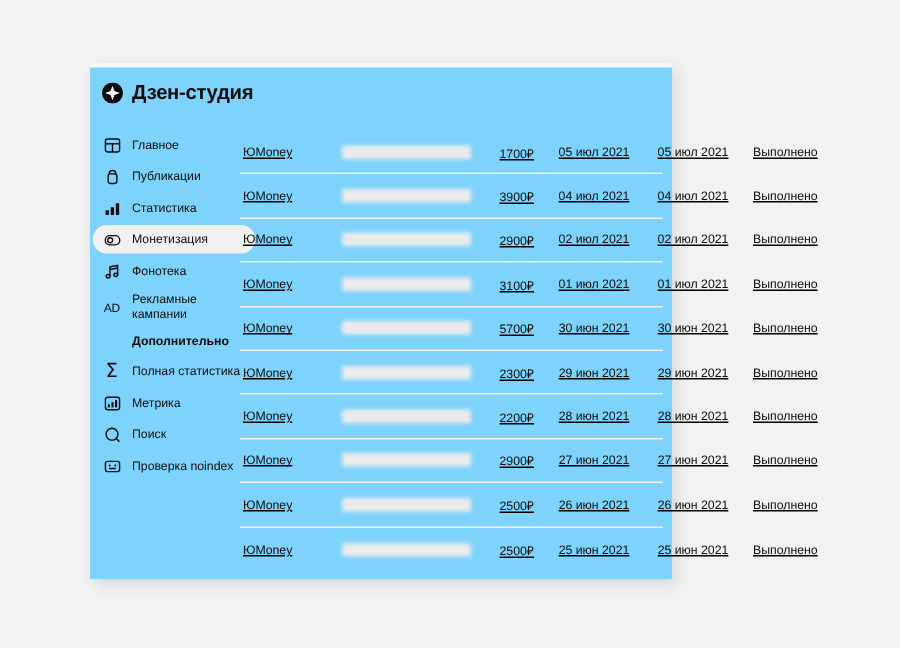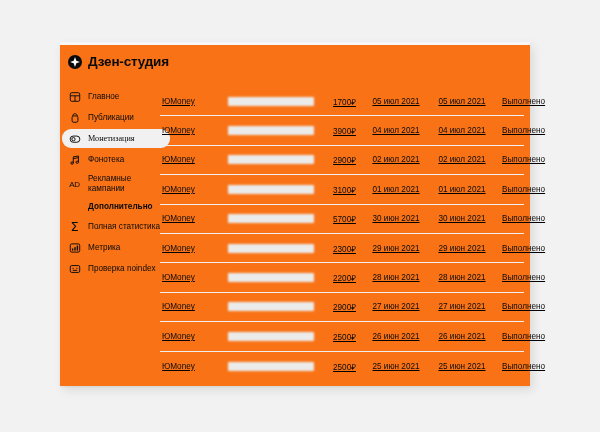--- a/index.html
+++ b/index.html
@@ -13,23 +13,23 @@
     font-family: "Liberation Sans", sans-serif;
     overflow: hidden;
     position: relative;
   }
 
   
   #card {
     position: absolute;
     left: 60px;
     top: 42px;
-    width: 470px;
+    width: 388px;
     height: 344px;
-    background: #f97316;
+    background: #7dd3fc;
     box-shadow: 3px 4px 10px rgba(0,0,0,0.10), 0 1px 2px rgba(0,0,0,0.05);
   }
   #card-topband {
     position: absolute;
     left: 0; top: 0;
     width: 100%;
     height: 3px;
     background: #f7f7f8;
   }
 
@@ -67,21 +67,20 @@
     align-items: center;
     gap: 7px;
     padding: 3px 6px 3px 6px;
     margin: 0 0 2px 0;
     border-radius: 9px;
     min-height: 16px;
     box-sizing: border-box;
   }
   .nav-item.active {
     background: #f1f1f2;
-    font-family: Liberation Serif, serif;
   }
   .nav-ico {
     width: 13px;
     height: 13px;
     flex: 0 0 13px;
     display: flex;
     align-items: center;
     justify-content: center;
     color: #0a0a0a;
   }
@@ -205,20 +204,30 @@
     <div class="nav-item">
       <span class="nav-ico">
         <svg viewBox="0 0 14 14" width="12" height="12" fill="none" stroke="#0a0a0a" stroke-width="1.1">
           <path d="M4.4 4.6 C4.4 3 5.5 2 7 2 C8.5 2 9.6 3 9.6 4.6"></path>
           <rect x="3.6" y="4.6" width="6.8" height="7.4" rx="1.8"></rect>
         </svg>
       </span>
       <span class="nav-label">Публикации</span>
     </div>
 
+    <div class="nav-item">
+      <span class="nav-ico">
+        <svg viewBox="0 0 14 14" width="12" height="12" fill="#0a0a0a">
+          <rect x="1.6" y="8.4" width="2.6" height="3.6" rx="0.5"></rect>
+          <rect x="5.6" y="6" width="2.6" height="6" rx="0.5"></rect>
+          <rect x="9.6" y="3" width="2.6" height="9" rx="0.5"></rect>
+        </svg>
+      </span>
+      <span class="nav-label">Статистика</span>
+    </div>
 
     <div class="nav-item active">
       <span class="nav-ico">
         <svg viewBox="0 0 14 14" width="12" height="12" fill="none" stroke="#0a0a0a" stroke-width="1.1">
           <rect x="1.4" y="3.6" width="11.2" height="7.2" rx="3.4"></rect>
           <circle cx="5.2" cy="7.2" r="1.9"></circle>
         </svg>
       </span>
       <span class="nav-label">Монетизация</span>
     </div>
@@ -254,20 +263,29 @@
         <svg viewBox="0 0 14 14" width="12" height="12" fill="none" stroke="#0a0a0a" stroke-width="1.1">
           <rect x="1.5" y="2.2" width="11" height="9.6" rx="1.6"></rect>
           <rect x="3.4" y="7.6" width="1.6" height="2.4" fill="#0a0a0a" stroke="none"></rect>
           <rect x="6.2" y="6" width="1.6" height="4" fill="#0a0a0a" stroke="none"></rect>
           <rect x="9" y="4.2" width="1.6" height="5.8" fill="#0a0a0a" stroke="none"></rect>
         </svg>
       </span>
       <span class="nav-label">Метрика</span>
     </div>
 
+    <div class="nav-item">
+      <span class="nav-ico">
+        <svg viewBox="0 0 14 14" width="12" height="12" fill="none" stroke="#0a0a0a" stroke-width="1.1">
+          <circle cx="6.6" cy="6.4" r="4.6"></circle>
+          <line x1="9.9" y1="9.8" x2="12.4" y2="12.3"></line>
+        </svg>
+      </span>
+      <span class="nav-label">Поиск</span>
+    </div>
 
     <div class="nav-item">
       <span class="nav-ico">
         <svg viewBox="0 0 14 14" width="12" height="12" fill="none" stroke="#0a0a0a" stroke-width="1.1">
           <rect x="1.5" y="3" width="11" height="8" rx="1.6"></rect>
           <circle cx="4.8" cy="6.2" r="0.75" fill="#0a0a0a" stroke="none"></circle>
           <circle cx="9.2" cy="6.2" r="0.75" fill="#0a0a0a" stroke="none"></circle>
           <line x1="4.4" y1="8.6" x2="9.6" y2="8.6"></line>
         </svg>
       </span>

